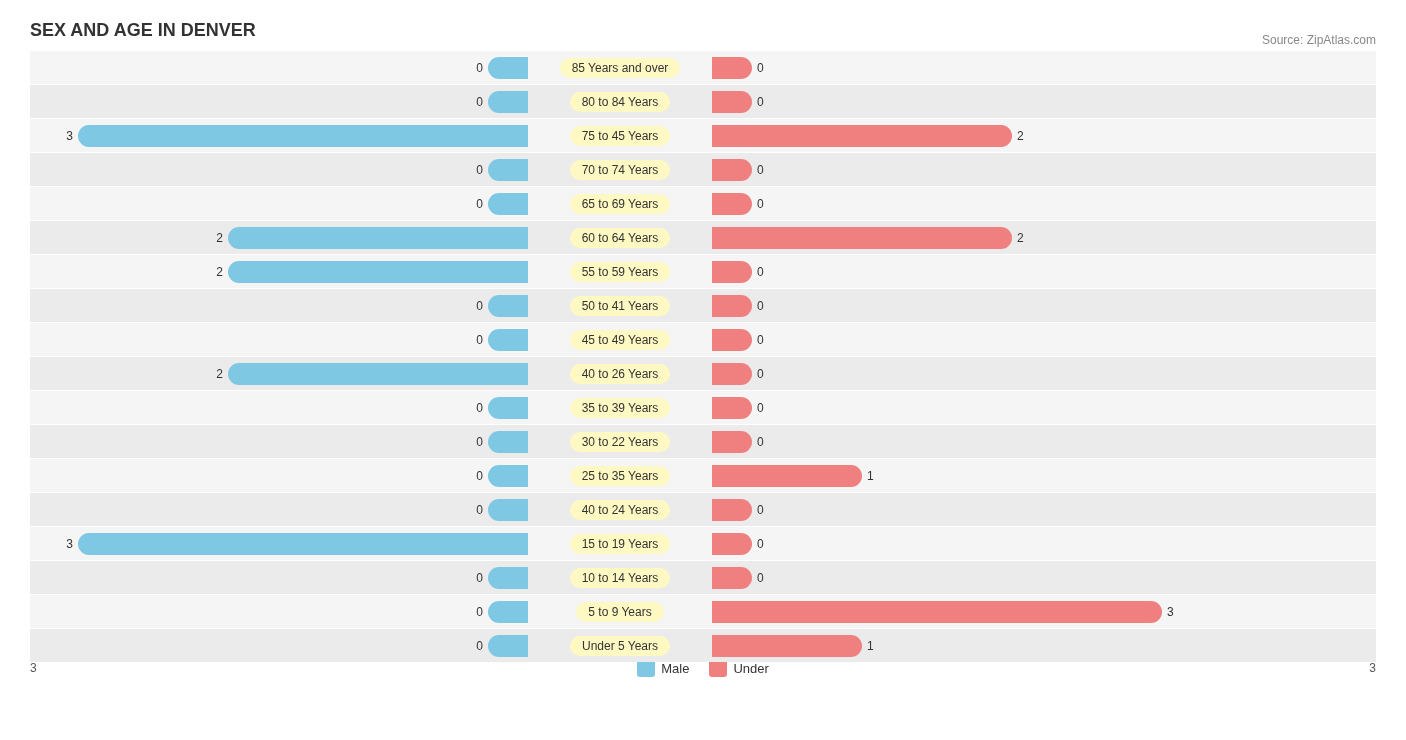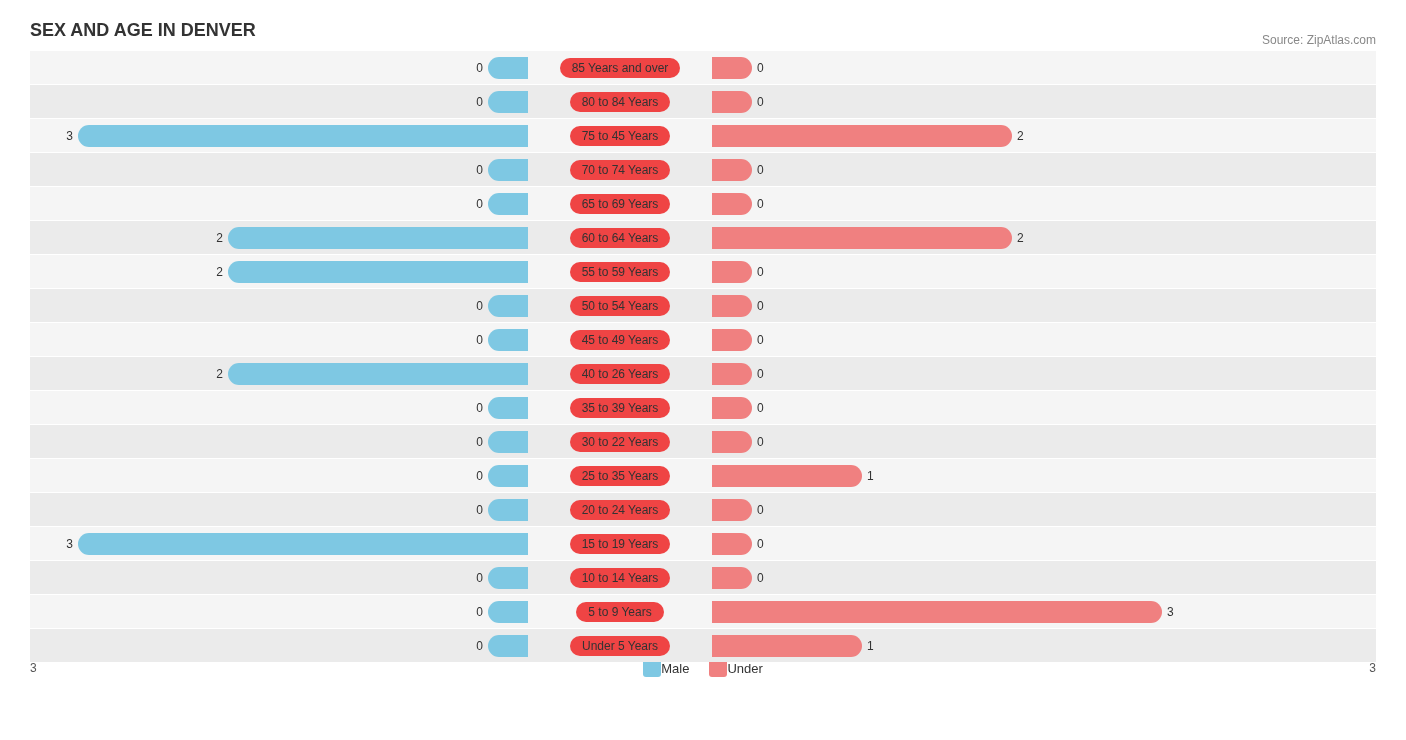--- a/index.html
+++ b/index.html
@@ -98,21 +98,21 @@
       text-align: right;
     }
     .value-right {
       font-size: 12px;
       color: #333;
       margin-left: 5px;
       min-width: 20px;
       text-align: left;
     }
     .label-pill {
-      background: #ef4444;
+      background: #fef9c3;
       border-radius: 12px;
       padding: 3px 12px;
       font-size: 12px;
       color: #333;
       white-space: nowrap;
       display: inline-block;
     }
     .bottom-row {
       display: flex;
       justify-content: space-between;
@@ -127,20 +127,21 @@
     .legend {
       display: flex;
       gap: 20px;
       align-items: center;
       font-size: 13px;
       color: #333;
     }
     .legend-item {
       display: flex;
       align-items: center;
+      gap: 6px;
     }
     .legend-box {
       width: 18px;
       height: 18px;
       border-radius: 3px;
     }
     .legend-male { background: #7ec8e3; }
     .legend-female { background: #f08080; }
 
     
@@ -230,21 +231,21 @@
         <div class="right-bar-area">
           <div class="bar-female" style="width: 40px;"></div>
           <span class="value-right">0</span>
         </div>
       </div>
       <div class="row">
         <div class="left-bar-area">
           <span class="value-left">0</span>
           <div class="bar-male" style="width: 40px;"></div>
         </div>
-        <div class="label-area"><span class="label-pill">50 to 54 Years</span></div>
+        <div class="label-area"><span class="label-pill">50 to 41 Years</span></div>
         <div class="right-bar-area">
           <div class="bar-female" style="width: 40px;"></div>
           <span class="value-right">0</span>
         </div>
       </div>
       <div class="row">
         <div class="left-bar-area">
           <span class="value-left">0</span>
           <div class="bar-male" style="width: 40px;"></div>
         </div>
@@ -296,21 +297,21 @@
         <div class="right-bar-area">
           <div class="bar-female" style="width: 150px;"></div>
           <span class="value-right">1</span>
         </div>
       </div>
       <div class="row">
         <div class="left-bar-area">
           <span class="value-left">0</span>
           <div class="bar-male" style="width: 40px;"></div>
         </div>
-        <div class="label-area"><span class="label-pill">20 to 24 Years</span></div>
+        <div class="label-area"><span class="label-pill">40 to 24 Years</span></div>
         <div class="right-bar-area">
           <div class="bar-female" style="width: 40px;"></div>
           <span class="value-right">0</span>
         </div>
       </div>
       <div class="row">
         <div class="left-bar-area">
           <span class="value-left">3</span>
           <div class="bar-male" style="width: 450px;"></div>
         </div>

